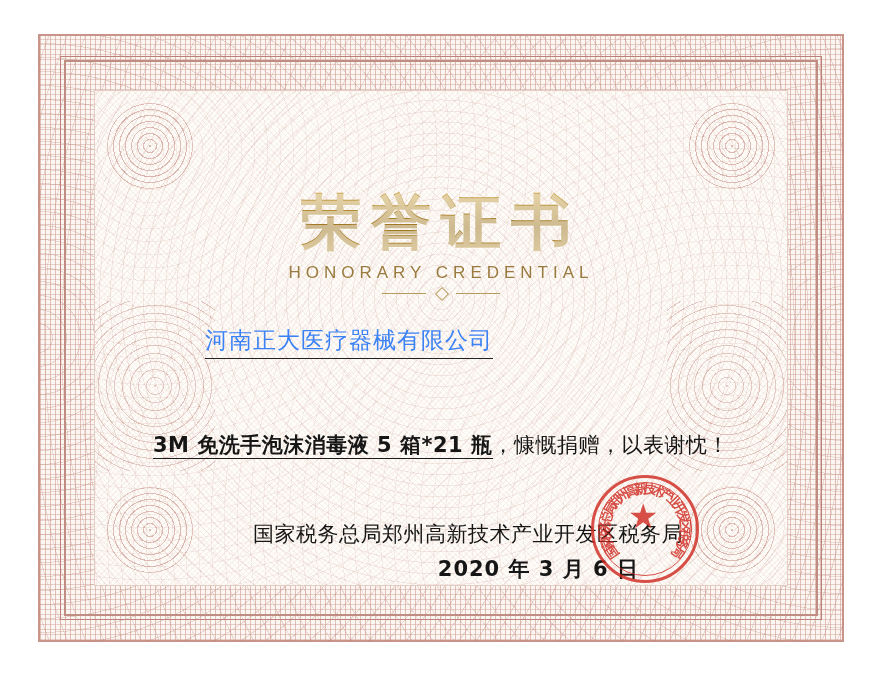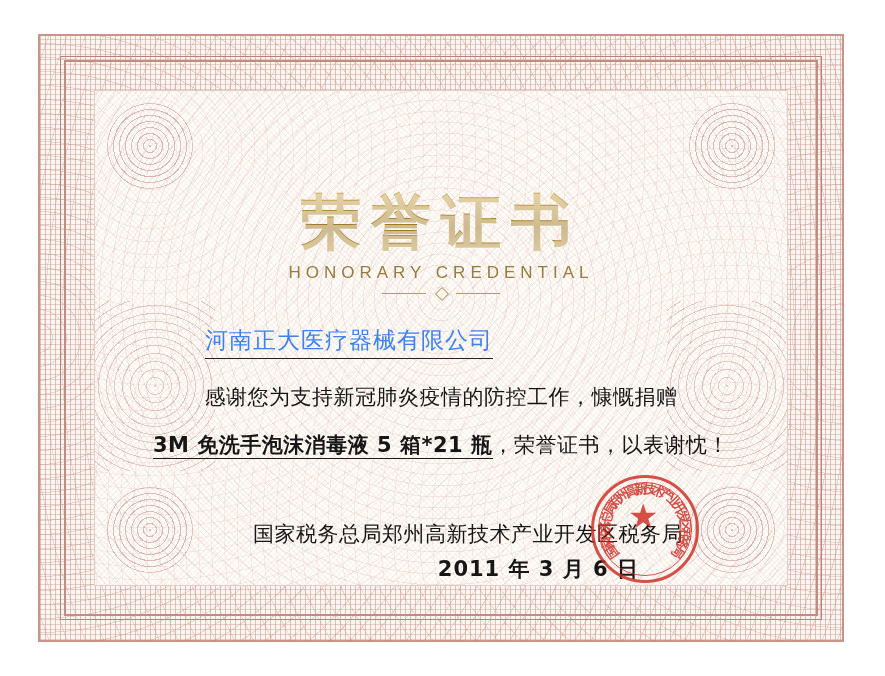--- a/index.html
+++ b/index.html
@@ -376,29 +376,28 @@
           <div class="subtitle">HONORARY CREDENTIAL</div>
           <div class="flourish">
             <div class="bar l"></div>
             <div class="dia"></div>
             <div class="bar r"></div>
           </div>
         </div>
 
         <div class="recipient">河南正大医疗器械有限公司</div>
 
-        <div class="body-line1">感谢您为支持新冠肺炎疫情的防控工作，慷慨捐赠</div>
 
         <div class="body-line2">
-          <span class="underlined">3M 免洗手泡沫消毒液 5 箱*21 瓶</span><span>，荣誉证书，以表谢忱！</span>
+          <span class="underlined">3M 免洗手泡沫消毒液 5 箱*21 瓶</span><span>，慷慨捐赠，以表谢忱！</span>
         </div>
 
         <div class="issuer">国家税务总局郑州高新技术产业开发区税务局</div>
 
-        <div class="date">2011 年 3 月 6 日</div>
+        <div class="date">2020 年 3 月 6 日</div>
 
         <div class="seal">
           <div class="ring2"></div>
           <div class="star"></div>
           <div class="seal-text">
               <span class="seal-char" style="transform: translate(-32.7661px, 22.9431px) rotate(-125deg) translate(-50%, -50%);">国</span>
               <span class="seal-char" style="transform: translate(-37.1285px, 14.882px) rotate(-111.842deg) translate(-50%, -50%);">家</span>
               <span class="seal-char" style="transform: translate(-39.5414px, 6.03954px) rotate(-98.6842deg) translate(-50%, -50%);">税</span>
               <span class="seal-char" style="transform: translate(-39.8781px, -3.12005px) rotate(-85.5263deg) translate(-50%, -50%);">务</span>
               <span class="seal-char" style="transform: translate(-38.121px, -12.1158px) rotate(-72.3684deg) translate(-50%, -50%);">总</span>

